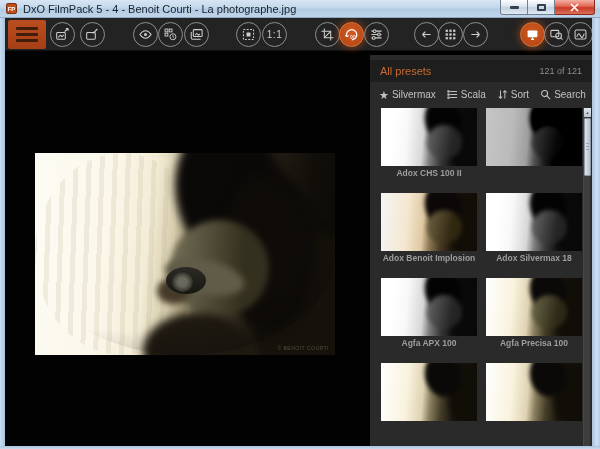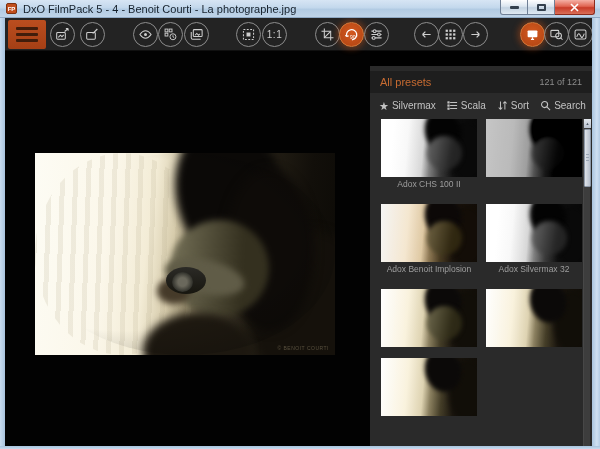--- a/index.html
+++ b/index.html
@@ -76,35 +76,35 @@
   .ph-hand  { left:40.5%; top:62%; width:11%; height:13%; background:#453a29; filter:blur(3px); }
   .ph-cam   { left:43.5%; top:56.5%; width:13.5%; height:13.5%; border-radius:3px;
               background:linear-gradient(#2b2a26,#17160f); }
   .ph-lens  { left:45.5%; top:59%; width:7%; height:10%; background:radial-gradient(#6a685c 30%,#30302a 70%); }
   .ph-vign  { left:0; top:0; right:0; bottom:0; border-radius:0;
               background:radial-gradient(ellipse at 30% 45%, rgba(0,0,0,0) 55%, rgba(0,0,0,.35) 100%); }
   .watermark { position:absolute; right:6px; bottom:4px; font-size:5px; color:#59513f;
                letter-spacing:.5px; }
 
   
-  .panel { position:absolute; left:370px; top:66px; width:222px; bottom:3px; background:#2a2a2a;
+  .panel { position:absolute; left:370px; top:55px; width:222px; bottom:3px; background:#2a2a2a;
            overflow:hidden; }
   .panel-header { position:absolute; left:0; right:0; top:5px; height:22px; background:#1e1e1e;
                   display:flex; align-items:center; padding:0 10px; }
   .panel-title { color:#c76b31; font-size:11px; flex:1; }
   .panel-count { color:#8d8d8d; font-size:9px; }
   .filterbar { position:absolute; left:0; right:0; top:27px; height:25px; display:flex;
                align-items:center; padding:0 9px; gap:11px; }
   .fb-item { display:flex; align-items:center; gap:3px; color:#c2c2c2; font-size:10px;
              cursor:pointer; white-space:nowrap; }
   .fb-item .star { font-size:11px; line-height:10px; }
 
   .grid { position:absolute; left:11px; top:53px; width:201px;
           display:grid; grid-template-columns:96px 96px; column-gap:9px; row-gap:11px; }
-  .preset { width:96px; cursor:pointer; }
+  .preset { width:96px; cursor:pointer;font-weight:bold; }
   .thumb { position:relative; width:96px; height:58px; overflow:hidden; background:
            linear-gradient(95deg,#ffffff 0%,#f8f2e0 28%,#ddd3b6 44%,#8a8064 52%,#443e2b 63%,
                            #1a1610 76%,#0e0b07 100%); }
   .thumb i { position:absolute; display:block; border-radius:50%; }
   .t-hair { left:46%; top:-18%; width:38%; height:76%; background:#0b0908; filter:blur(2px);
             transform:rotate(-12deg); }
   .t-body { left:48%; top:30%; width:36%; height:58%; filter:blur(2px);
             background:linear-gradient(100deg,#6e6a52,#2c2918 70%); }
   .t-dark { left:70%; top:0; width:40%; height:110%; background:#110e09; filter:blur(3px); }
   .look-bw       { filter:grayscale(1) contrast(1.05); }
@@ -366,28 +366,37 @@
             <i class="t-body"></i>
           </div>
           <div class="plabel">Adox Benoit Implosion</div>
         </div>
         <div class="preset">
           <div class="thumb look-bw">
             <i class="t-dark"></i>
             <i class="t-hair"></i>
             <i class="t-body"></i>
           </div>
-          <div class="plabel">Adox Silvermax 32</div>
+          <div class="plabel">Adox Silvermax 18</div>
+        </div>
+        <div class="preset">
+          <div class="thumb look-bw">
+            <i class="t-dark"></i>
+            <i class="t-hair"></i>
+            <i class="t-body"></i>
+          </div>
+          <div class="plabel">Agfa APX 100</div>
         </div>
         <div class="preset">
           <div class="thumb look-warm">
             <i class="t-dark"></i>
             <i class="t-hair"></i>
             <i class="t-body"></i>
           </div>
+          <div class="plabel">Agfa Precisa 100</div>
         </div>
         <div class="preset">
           <div class="thumb look-warm">
             <i class="t-dark"></i>
             <i class="t-hair"></i>
           </div>
         </div>
         <div class="preset">
           <div class="thumb look-warm">
             <i class="t-dark"></i>

